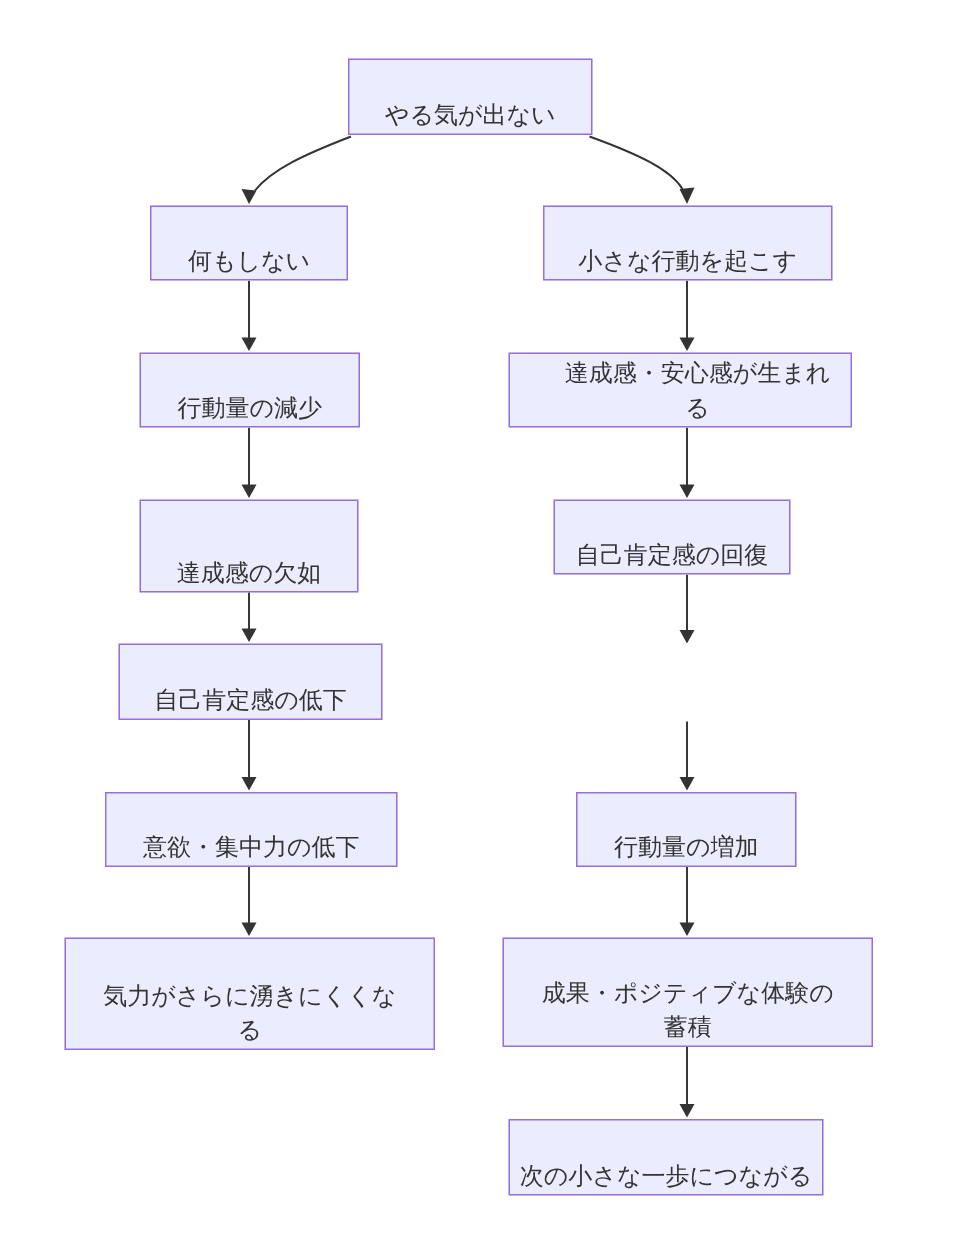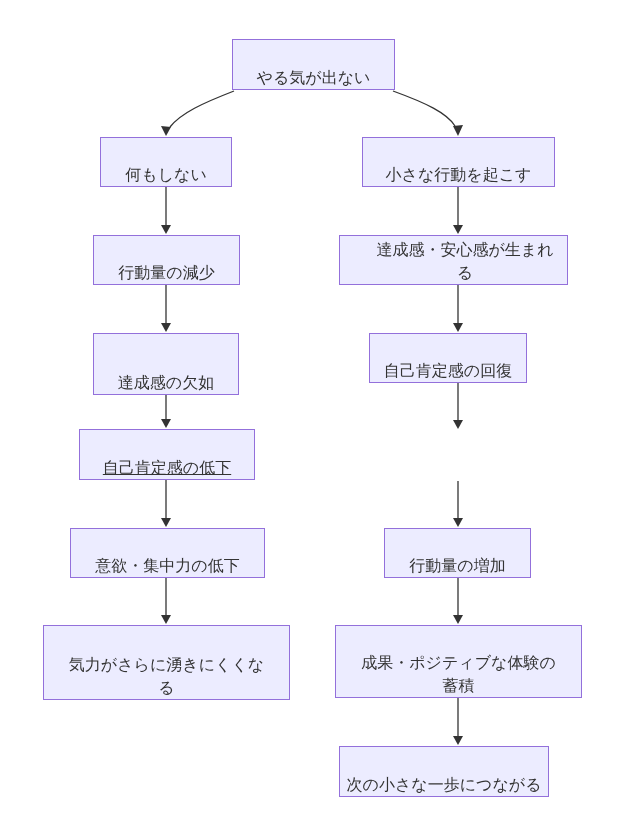--- a/index.html
+++ b/index.html
@@ -122,21 +122,21 @@
   </div>
 
   <div class="node" style="left:93px; top:235px; width:147px; height:50px;">
     <span class="label">行動量の減少</span>
   </div>
 
   <div class="node" style="left:93px; top:333px; width:146px; height:62px;">
     <span class="label">達成感の欠如</span>
   </div>
 
-  <div class="node" style="left:79px; top:429px; width:176px; height:51px;text-decoration:underline;">
+  <div class="node" style="left:79px; top:429px; width:176px; height:51px;">
     <span class="label">自己肯定感の低下</span>
   </div>
 
   <div class="node" style="left:70px; top:528px; width:195px; height:50px;">
     <span class="label">意欲・集中力の低下</span>
   </div>
 
   <div class="node" style="left:43px; top:625px; width:247px; height:75px;">
     <span class="label">気力がさらに湧きにくくな
 る</span>

